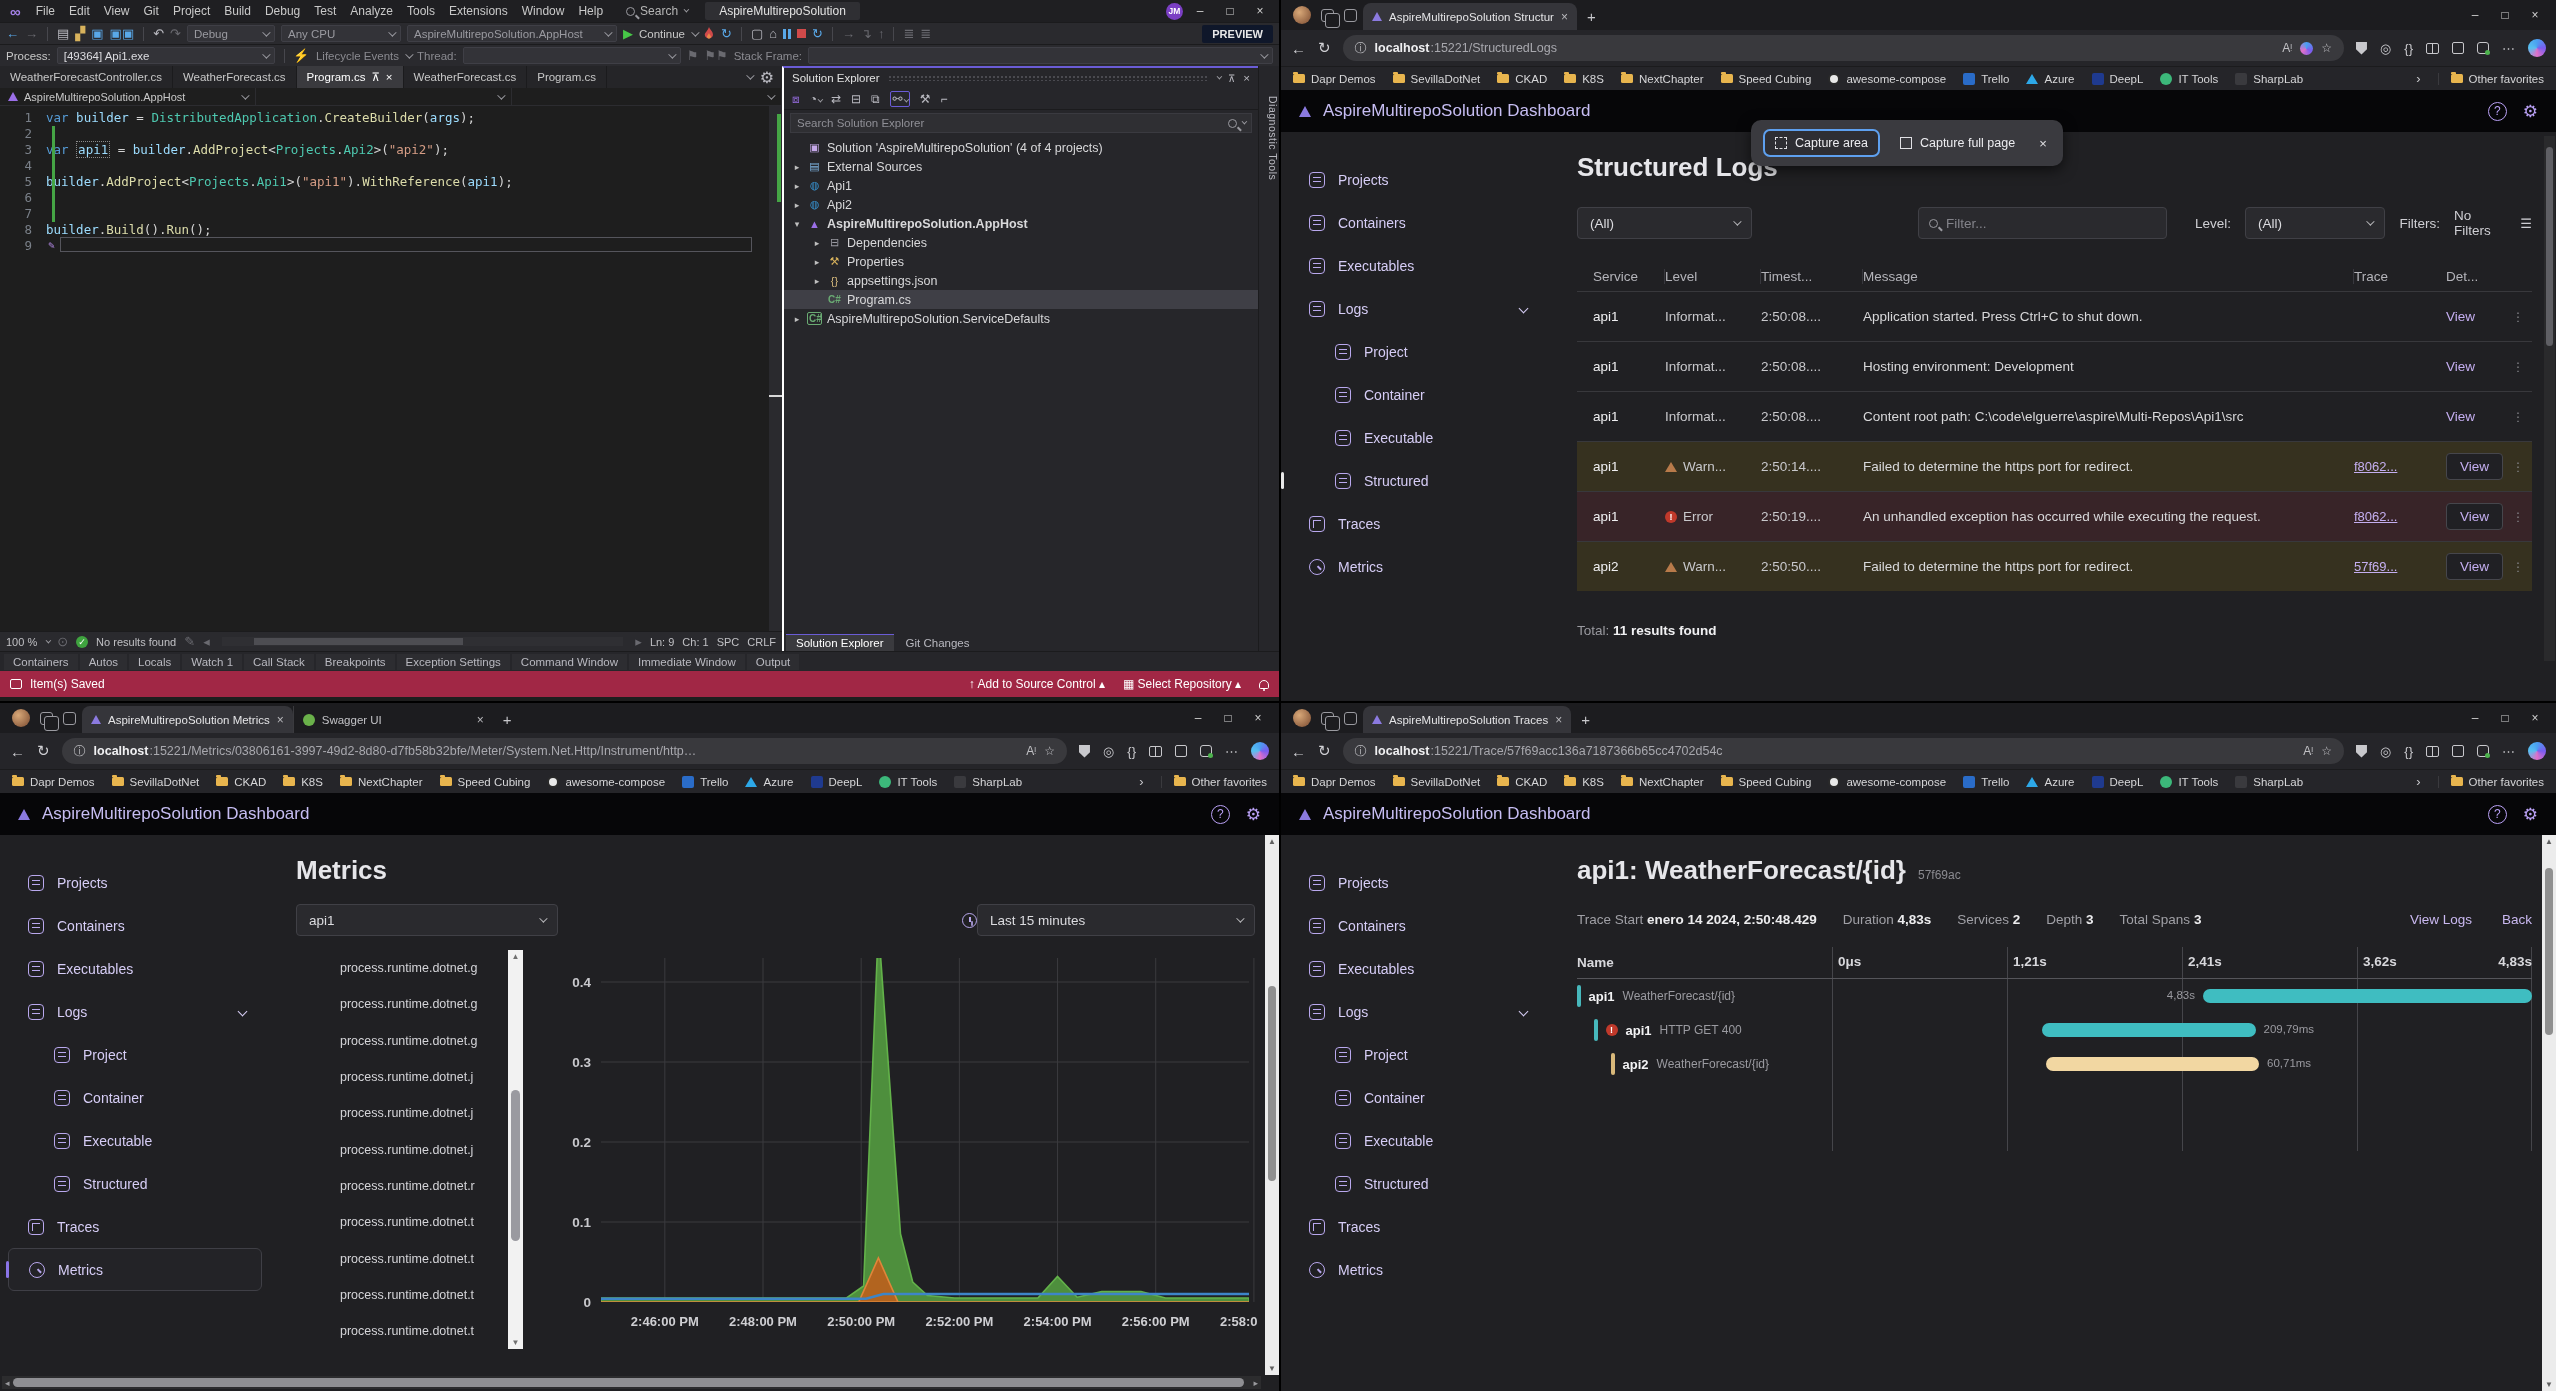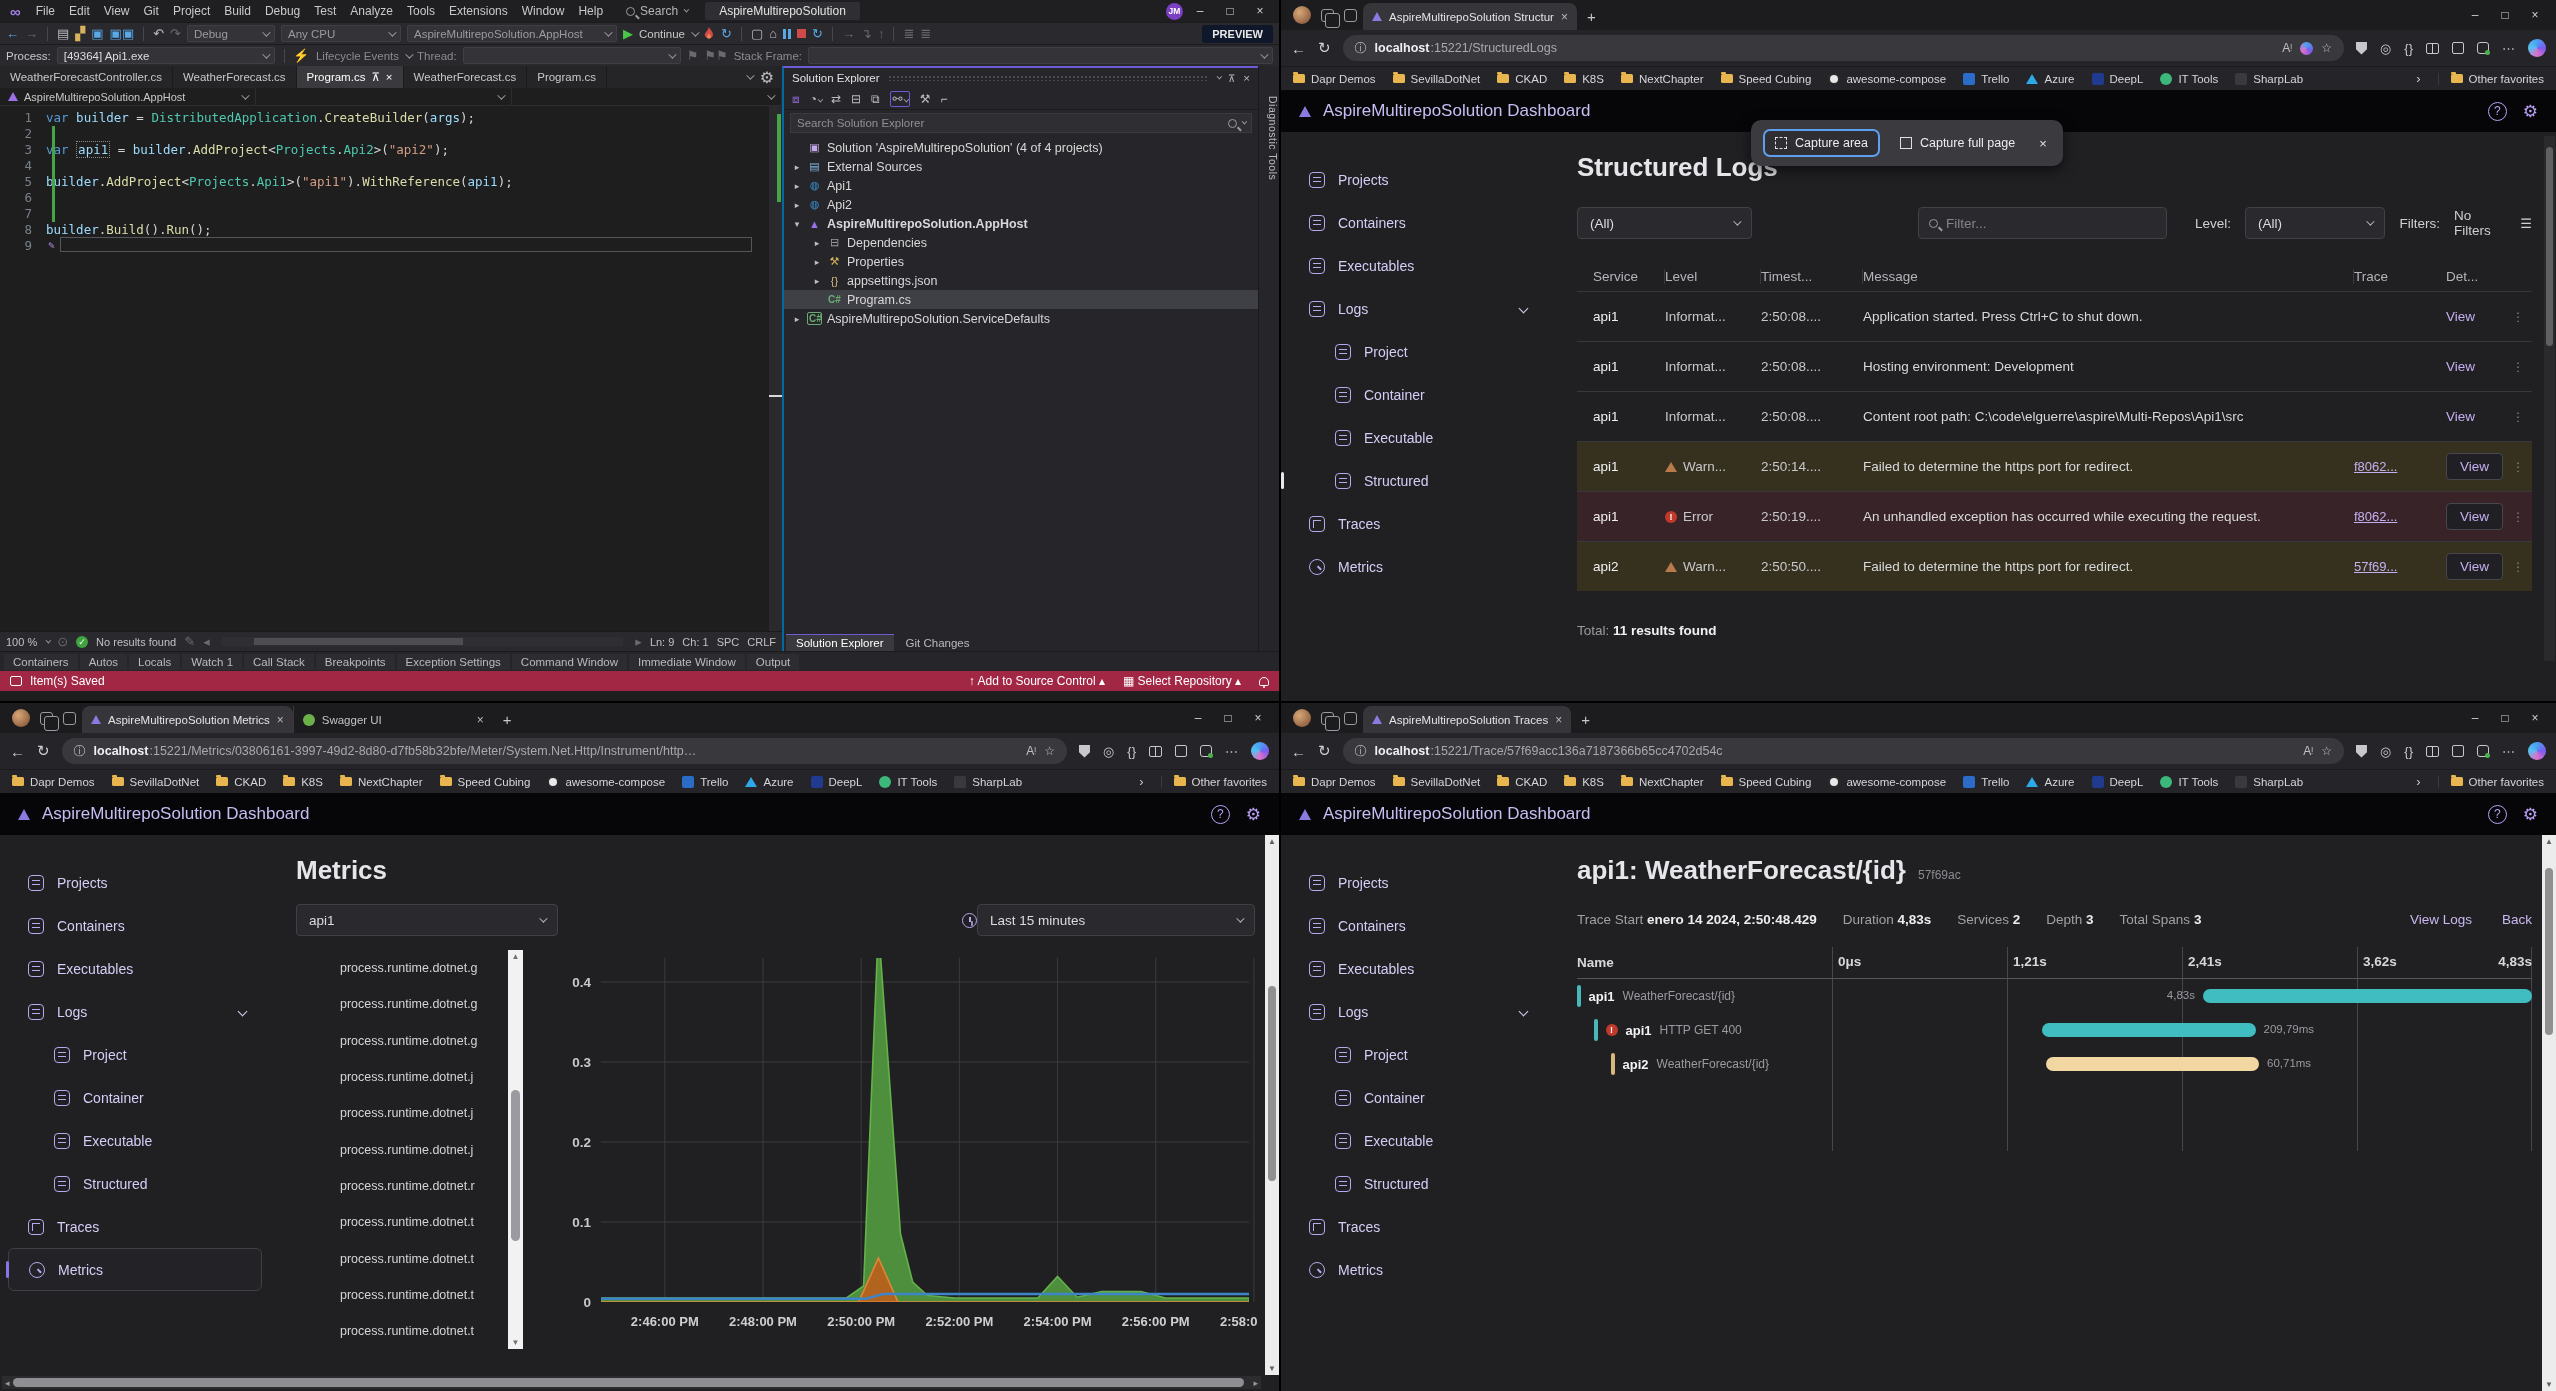--- a/index.html
+++ b/index.html
@@ -51,40 +51,40 @@
   .changebar { position:absolute; left:52px; top:20px; width:3px; height:96px; background:#45a545; }
   .caretline { position:absolute; left:60px; top:131px; width:692px; height:15px; border:1px solid #55555c; }
   .pen { position:absolute; left:48px; top:132px; color:#b58ae8; font-size:11px; }
   .ed-scroll { position:absolute; right:0; top:0; bottom:0; width:13px; background:#2a2a2e; }
   .ed-scroll .mark { position:absolute; right:1px; top:8px; width:4px; height:88px; background:#45a545; }
   .ed-scroll .caretmark { position:absolute; left:0; right:0; top:55%; height:2px; background:#d8d8d8; }
   .vs-bottomstrip { height:20px; background:#2a2a2e; border-top:1px solid #1b1b1d; display:flex; align-items:center; gap:8px; font-size:11px; color:#c0c0c4; padding:0 6px; }
   .greencheck { width:12px; height:12px; background:#3fa33f; border-radius:50%; color:#fff; font-size:9px; display:inline-flex; align-items:center; justify-content:center; }
   .htrack { flex:1; height:9px; background:#2f2f33; position:relative; margin:0 4px; }
   .hthumb { position:absolute; left:8%; width:52%; top:1px; bottom:1px; background:#4d4d52; }
-  .vs-solution { width:476px; border-left:2px solid #0369a1; background:#26262a; display:flex; flex-direction:column; border-top:2px solid #6a5cd6; }
+  .vs-solution { width:476px; border-left:2px solid #ffffff; background:#26262a; display:flex; flex-direction:column; border-top:2px solid #6a5cd6; }
   .se-header { height:20px; display:flex; align-items:center; font-size:11.5px; color:#e0e0e0; padding:0 8px; gap:8px; }
   .se-dots { flex:1; height:6px; background-image:radial-gradient(#4a4a50 1px, transparent 1px); background-size:4px 4px; }
   .se-toolbar { height:22px; display:flex; align-items:center; gap:10px; padding:0 8px; color:#b9b9c0; font-size:12px; border-bottom:1px solid #1b1b1d; }
   .se-tool-hl { border:1px solid #6a5cd6; padding:0 2px; border-radius:2px; }
   .se-search { height:20px; margin:3px 6px; background:#2f2f33; border:1px solid #3a3a40; display:flex; align-items:center; padding:0 6px; font-size:11.5px; color:#8f8f96; }
   .se-tree { flex:1; padding-top:2px; font-size:12.5px; color:#d8d8da; overflow:hidden; }
   .se-row { height:19px; display:flex; align-items:center; gap:5px; padding-right:4px; }
   .se-row.selected { background:#3f3f46; }
   .se-arrow { width:10px; color:#c0c0c0; font-size:9px; text-align:center; flex:none; }
   .se-ico { width:15px; text-align:center; font-size:11px; flex:none; }
   .ico-solution { color:#c5a8e8; } .ico-ext { color:#7fb4e0; } .ico-web { color:#3794d4; } .ico-apphost { color:#9b6fe8; }
   .ico-dep { color:#9a9aa2; } .ico-prop { color:#d8b25c; } .ico-json { color:#d7ba7d; }
   .ico-cs { color:#6aab73; font-weight:bold; font-size:10px; } .ico-csproj { color:#6aab73; font-weight:bold; font-size:10px; border:1px solid #6aab73; border-radius:2px; padding:0 1px; }
   .se-bottomtabs { height:20px; display:flex; gap:2px; align-items:flex-end; padding:0 2px; font-size:11.5px; color:#b9b9c0; }
   .se-btab { padding:2px 10px; } .se-btab.active { background:#3a3a3e; color:#fff; border-top:1px solid #6a5cd6; }
   .vs-diag { width:21px; background:#26262a; border-left:1px solid #1b1b1d; color:#b9b9c0; font-size:10.5px; writing-mode:vertical-rl; padding-top:30px; text-align:left; letter-spacing:.5px; }
   .vs-paneltabs { height:20px; background:#26262a; border-top:1px solid #1b1b1d; display:flex; gap:2px; align-items:center; padding:0 4px; }
   .vs-ptab { font-size:11.5px; color:#b9b9c0; padding:2px 9px; background:#2d2d31; }
-  .vs-redbar { height:20px; background:#a12745; display:flex; align-items:center; padding:0 10px; color:#fff; font-size:12px; gap:8px; }
+  .vs-redbar { height:26px; background:#a12745; display:flex; align-items:center; padding:0 10px; color:#fff; font-size:12px; gap:8px; }
   .redbar-right { margin-left:auto; display:flex; align-items:center; gap:18px; }
   .flagico { width:12px; height:10px; border:1.3px solid #fff; border-radius:2px; display:inline-block; }
   .bell { width:10px; height:9px; border:1.3px solid #fff; border-radius:6px 6px 2px 2px; position:relative; display:inline-block; }
   .bell::after { content:""; position:absolute; left:3px; bottom:-3px; width:2px; height:2px; background:#fff; border-radius:50%; }
   .vs-bottomfill { height:4px; background:#1e1e1e; }
 
   
   .browser { background:#202023; display:flex; flex-direction:column; }
   .tabstrip { height:30px; background:#1c1c1f; display:flex; align-items:flex-end; padding:0 6px; flex:none; }
   .tabstrip-icons { display:flex; align-items:center; gap:10px; height:30px; padding:0 6px; }

